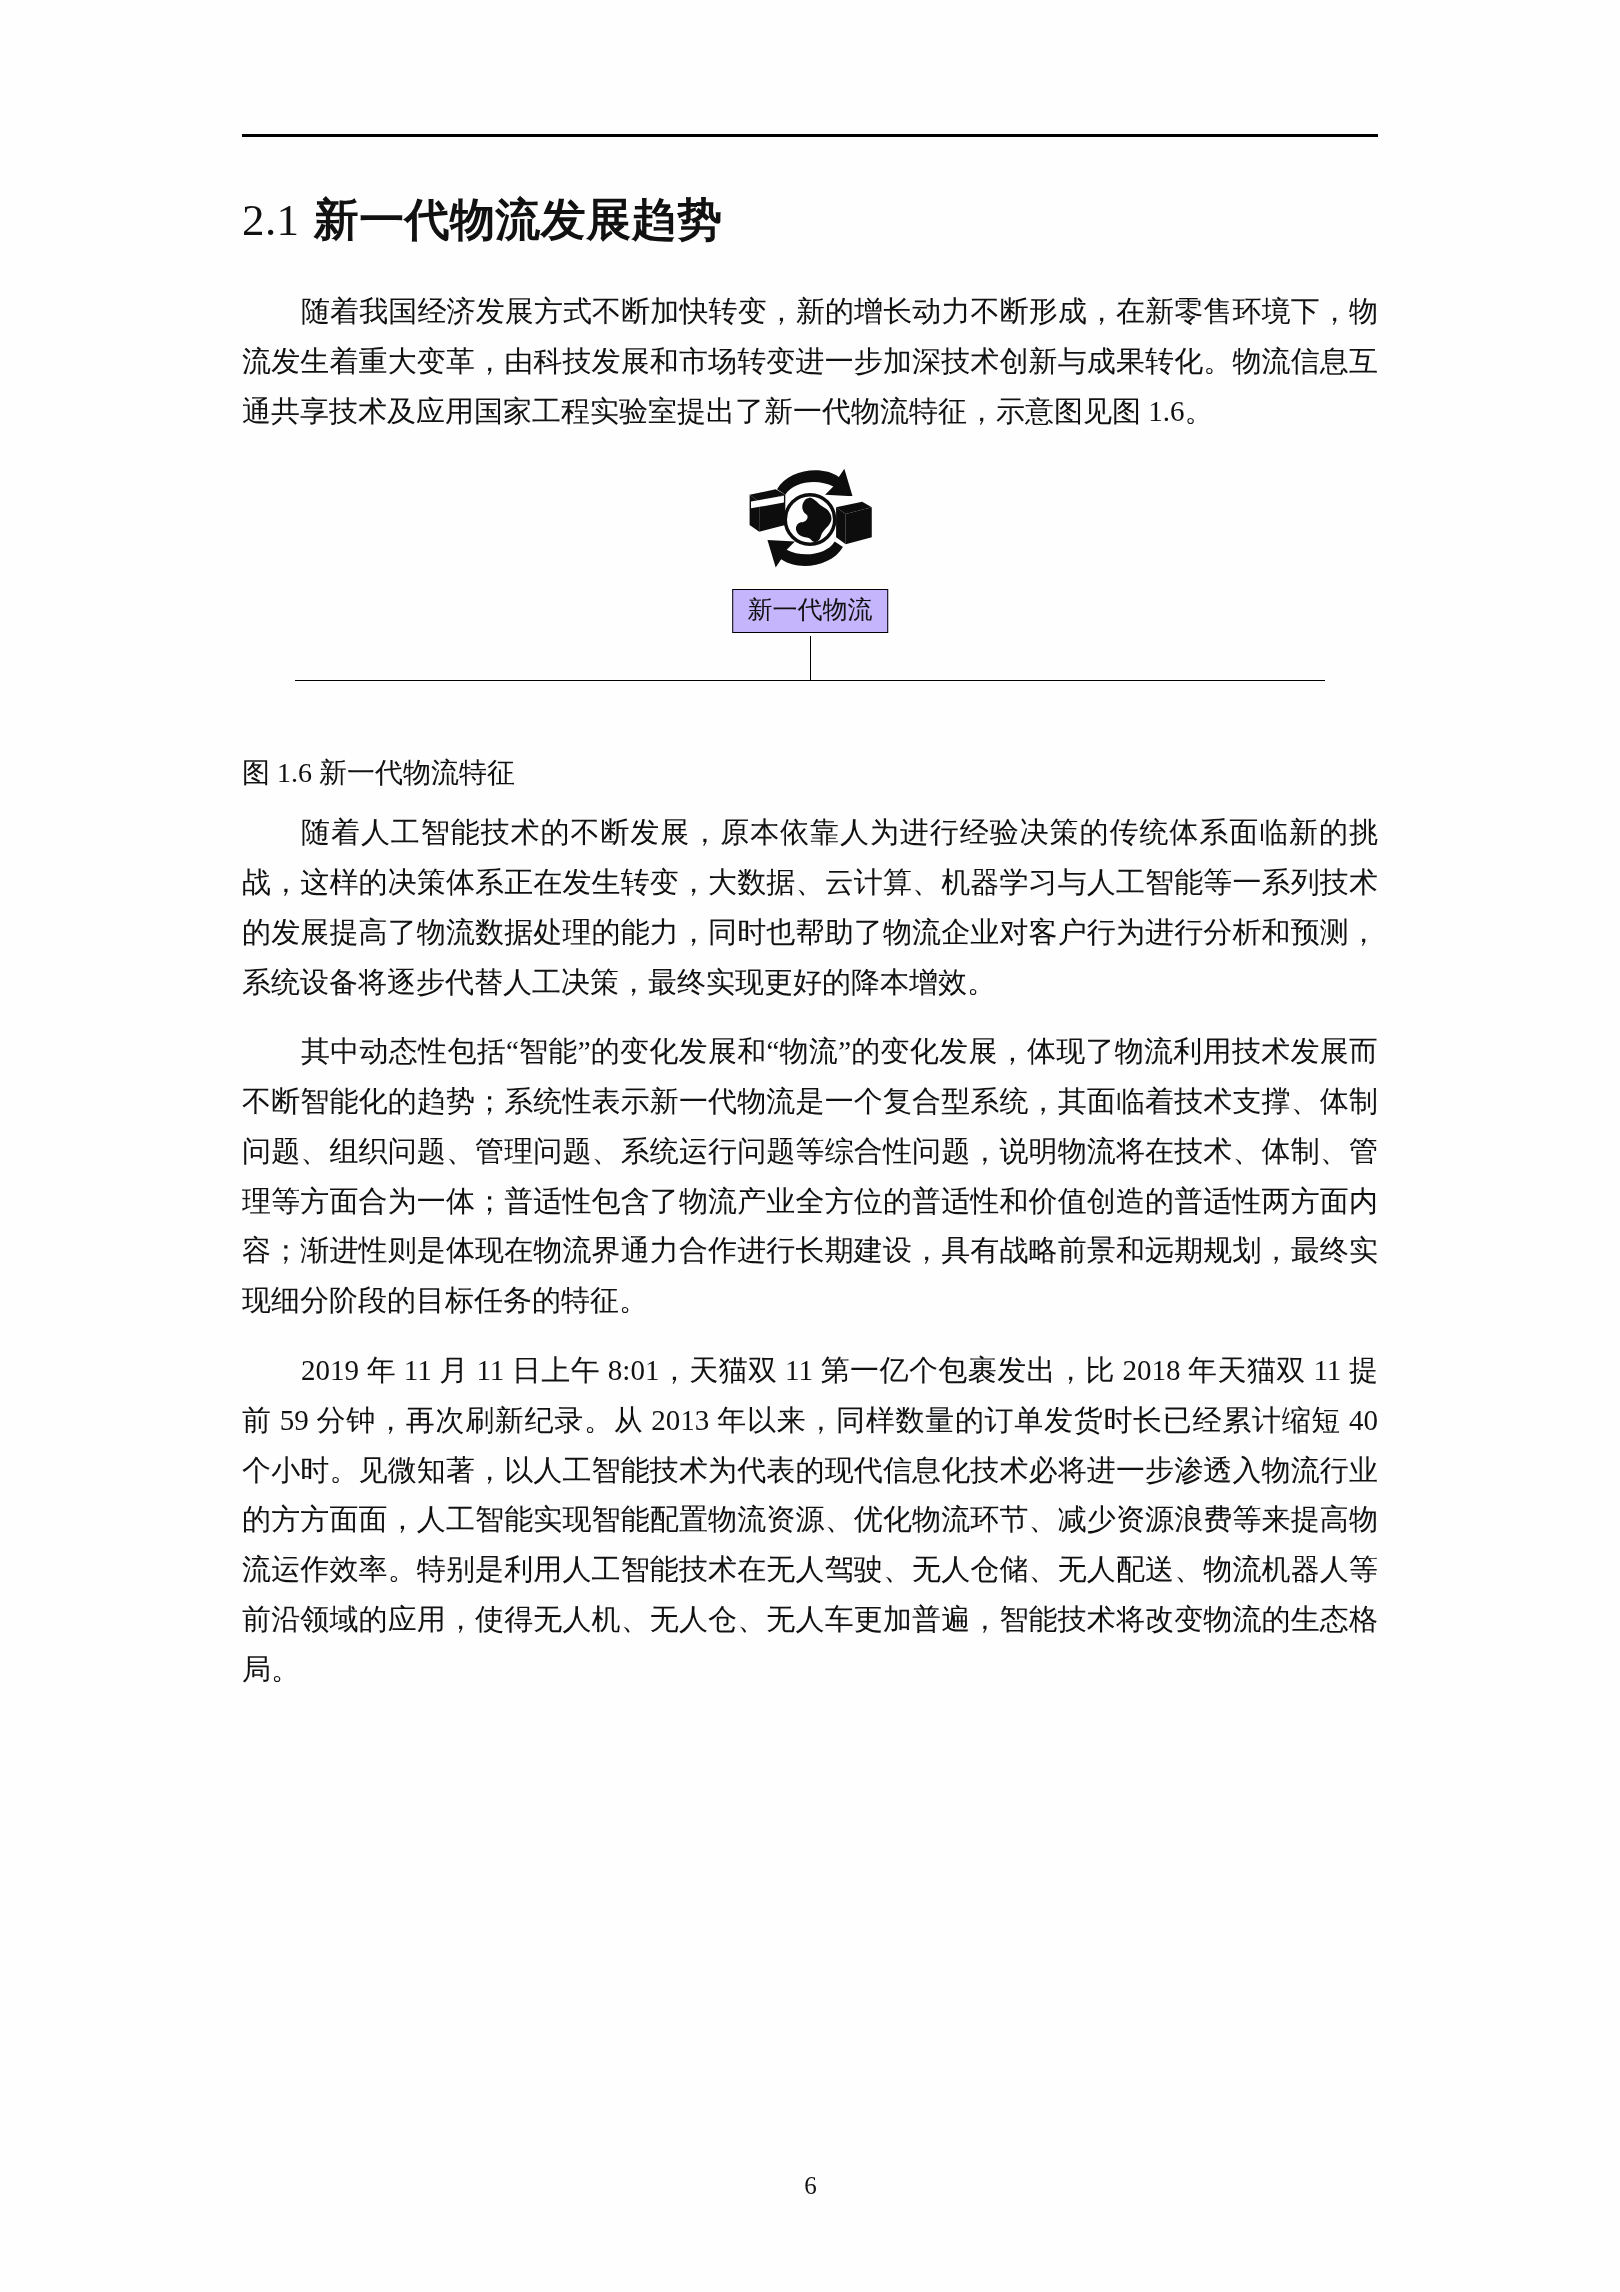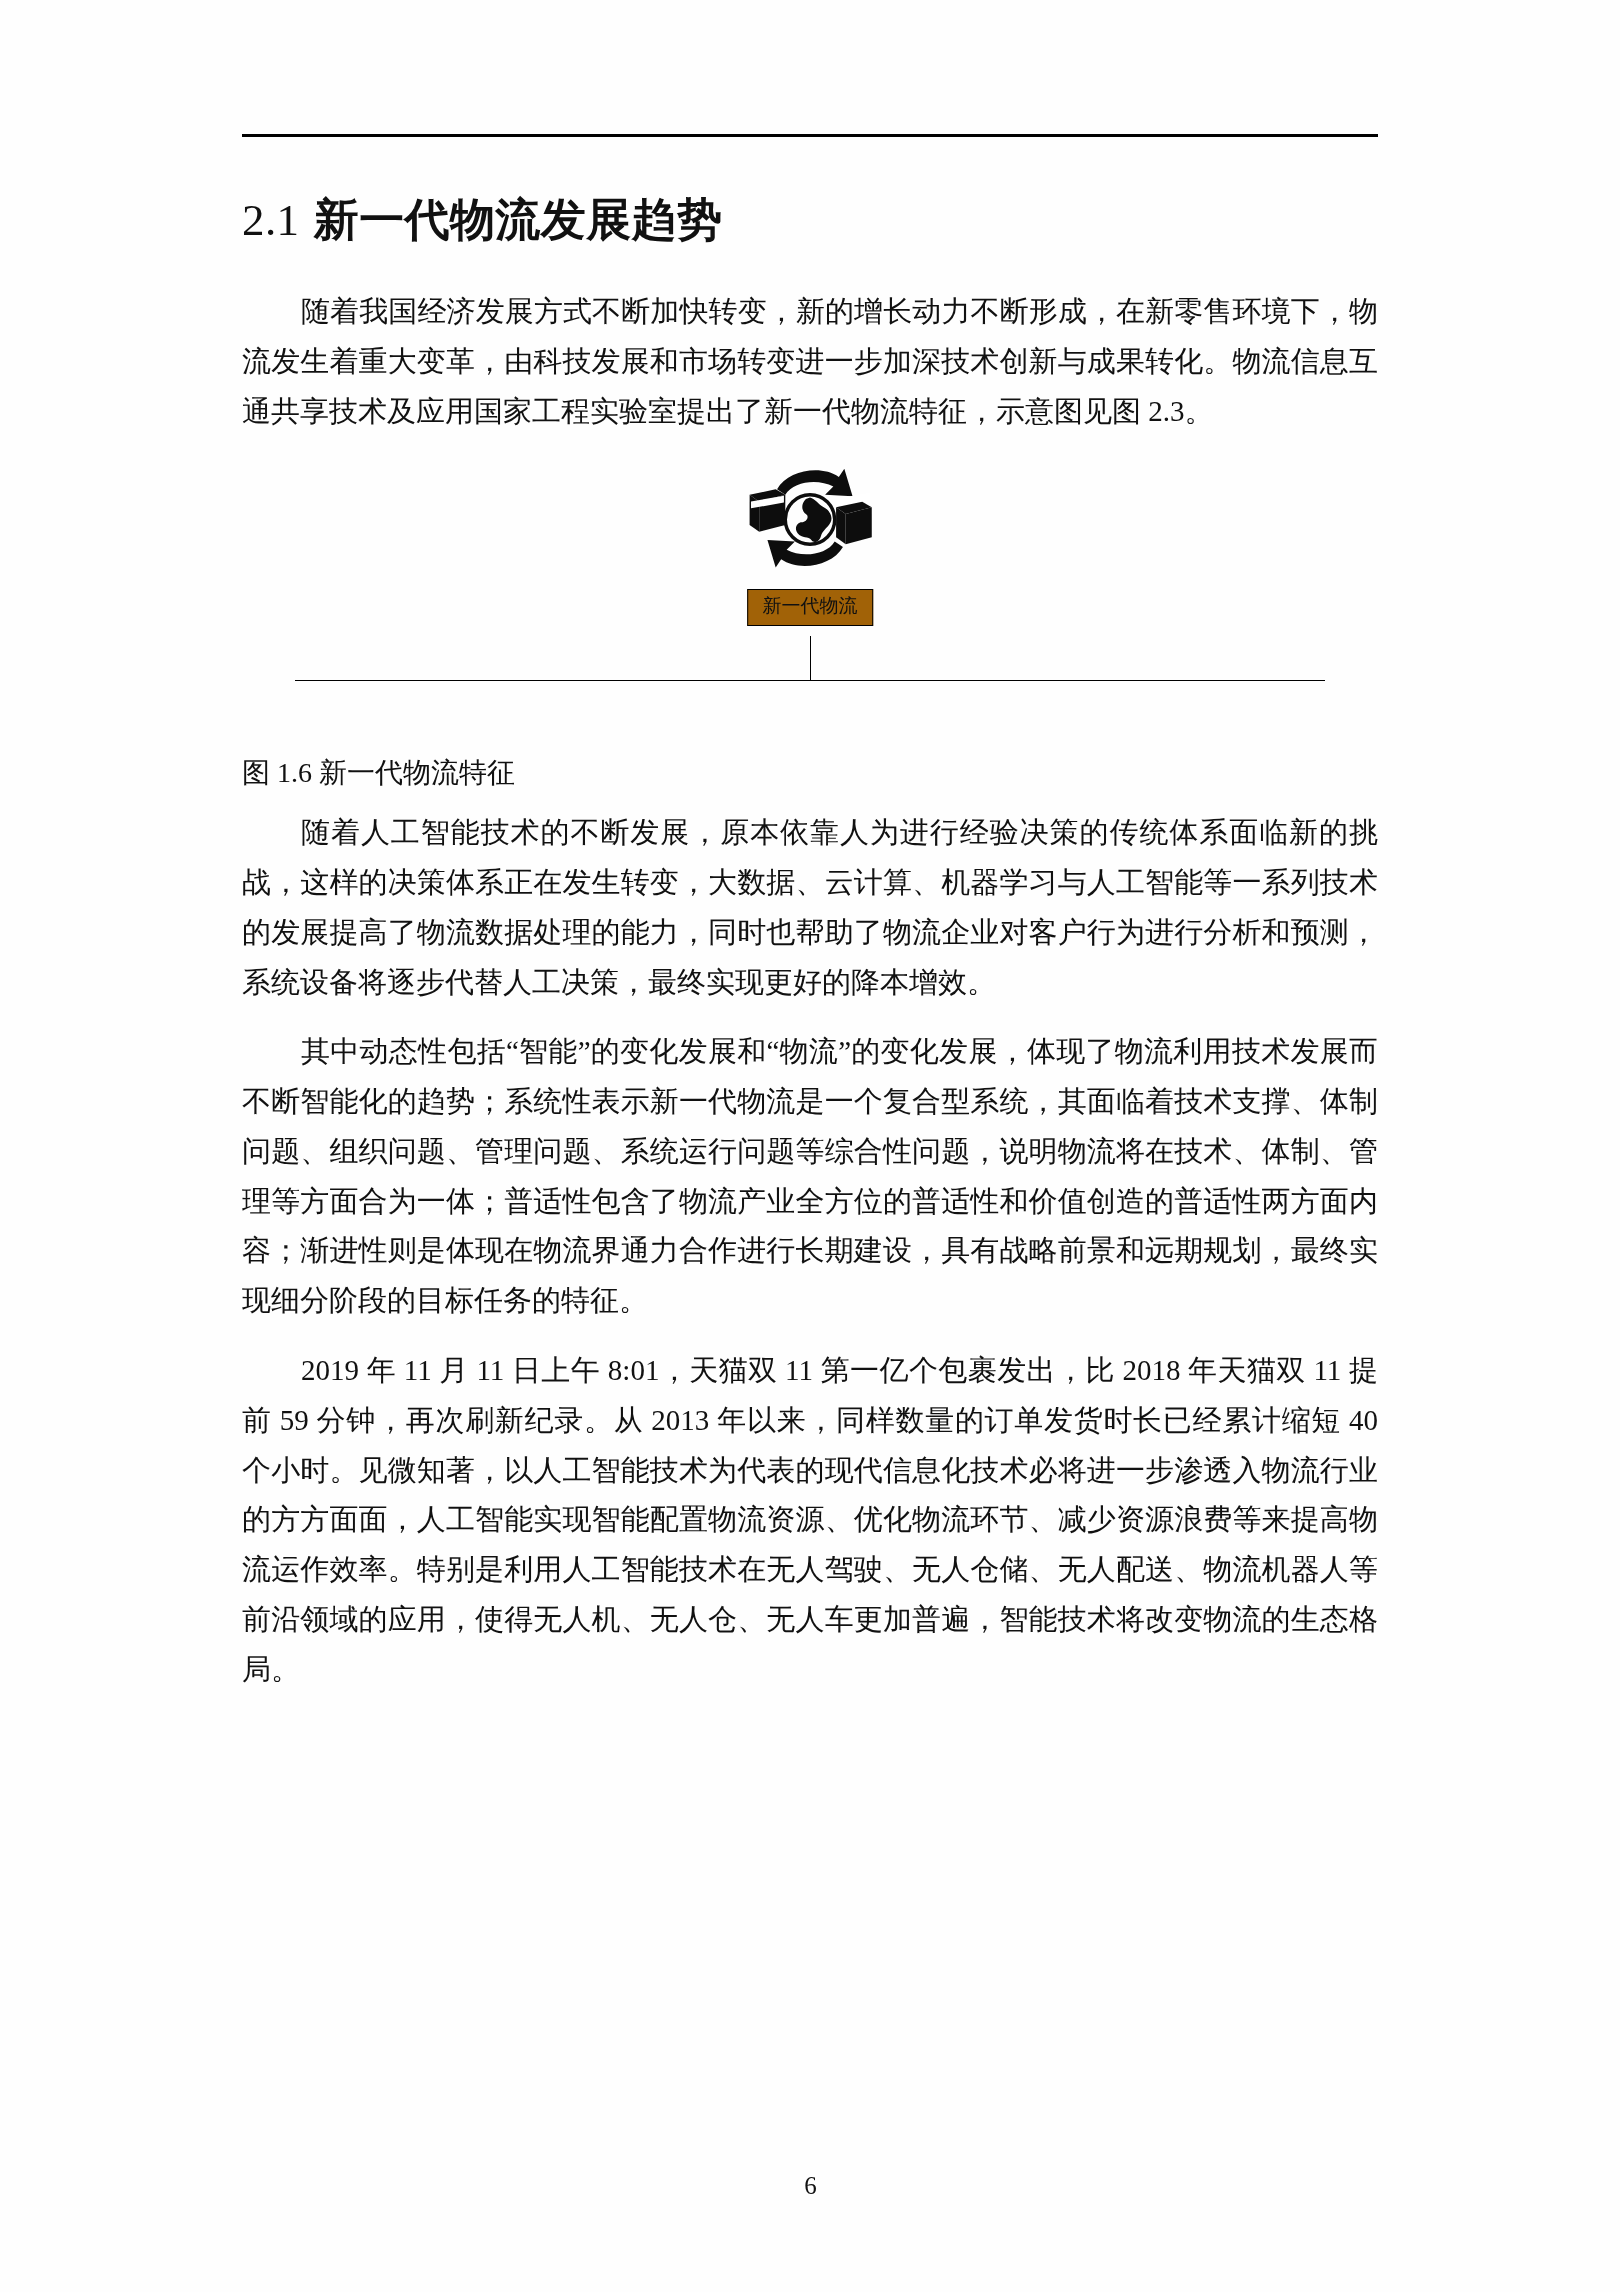--- a/index.html
+++ b/index.html
@@ -78,23 +78,23 @@
     transform: translateX(-50%);
     width: 151px;
     height: 111px;
   }
   .node-root {
     position: absolute;
     left: 50%;
     top: 125px;
     transform: translateX(-50%);
     border: 1.8px solid #000;
-    background: #a16207;
+    background: #c4b5fd;
     padding: 5.3px 14.3px 7.1px 14.3px;
-    font-size: 19px;
+    font-size: 25px;
     line-height: 1.2;
     white-space: nowrap;
   }
   .connector-vert {
     position: absolute;
     left: 50%;
     top: 172px;
     width: 0;
     height: 45px;
     border-left: 1.8px solid #000;
@@ -163,21 +163,21 @@
 <div class="page">
 
   <div class="content">
 
     <div class="header-rule"></div>
 
     <h1 class="section-title">
       <span class="num">2.1</span><span>新一代物流发展趋势</span>
     </h1>
 
-    <p class="body-text">随着我国经济发展方式不断加快转变，新的增长动力不断形成，在新零售环境下，物流发生着重大变革，由科技发展和市场转变进一步加深技术创新与成果转化。物流信息互通共享技术及应用国家工程实验室提出了新一代物流特征，示意图见图 2.3。</p>
+    <p class="body-text">随着我国经济发展方式不断加快转变，新的增长动力不断形成，在新零售环境下，物流发生着重大变革，由科技发展和市场转变进一步加深技术创新与成果转化。物流信息互通共享技术及应用国家工程实验室提出了新一代物流特征，示意图见图 1.6。</p>
 
     <div class="figure">
       <div class="figure-canvas">
 
         <svg class="logo-icon" viewBox="0 0 220 160" aria-hidden="true">
 
           <path d="M62 36 C78 8, 126 0, 152 18 L160 6 L172 46 L132 44 L144 32 C122 20, 86 24, 74 44 Z" fill="#0d0d0d"></path>
           <path d="M158 120 C142 148, 94 156, 68 138 L60 150 L48 110 L88 112 L76 124 C98 136, 134 132, 146 112 Z" fill="#0d0d0d"></path>
 
           <circle cx="110" cy="80" r="36" fill="none" stroke="#0d0d0d" stroke-width="5"></circle>

